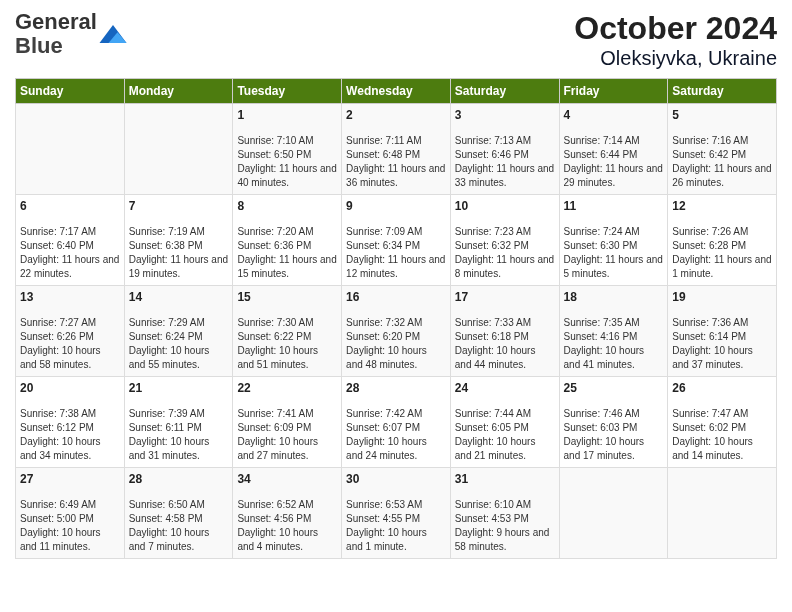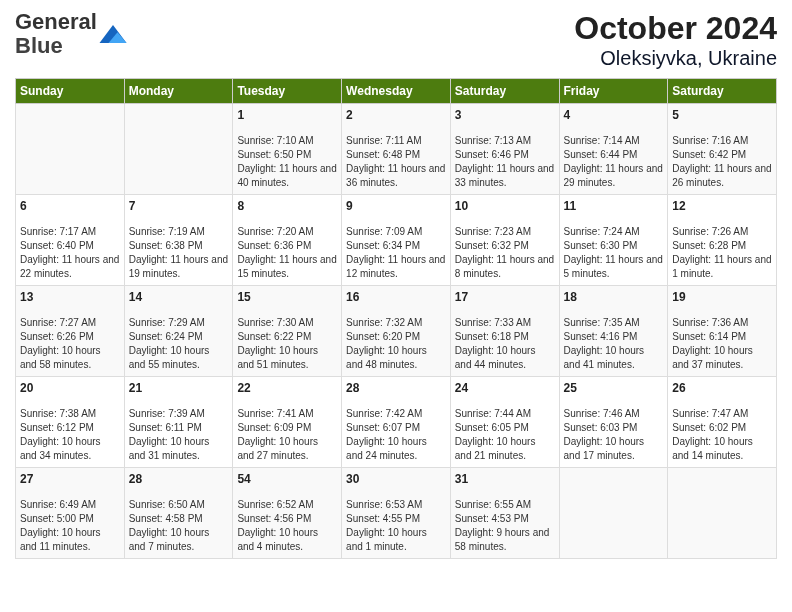--- a/index.html
+++ b/index.html
@@ -304,34 +304,34 @@
 Sunset: 5:00 PM
 Daylight: 10 hours and 11 minutes.</div>
         </td>
         <td>
           <span class="day-number">28</span>
           <div class="cell-content">Sunrise: 6:50 AM
 Sunset: 4:58 PM
 Daylight: 10 hours and 7 minutes.</div>
         </td>
         <td>
-          <span class="day-number">54</span>
+          <span class="day-number">34</span>
           <div class="cell-content">Sunrise: 6:52 AM
 Sunset: 4:56 PM
 Daylight: 10 hours and 4 minutes.</div>
         </td>
         <td>
           <span class="day-number">30</span>
           <div class="cell-content">Sunrise: 6:53 AM
 Sunset: 4:55 PM
 Daylight: 10 hours and 1 minute.</div>
         </td>
         <td>
           <span class="day-number">31</span>
-          <div class="cell-content">Sunrise: 6:55 AM
+          <div class="cell-content">Sunrise: 6:10 AM
 Sunset: 4:53 PM
 Daylight: 9 hours and 58 minutes.</div>
         </td>
         <td class="empty-cell"></td>
         <td class="empty-cell"></td>
       </tr>
     </tbody>
 </table>
 
 </body></html>

